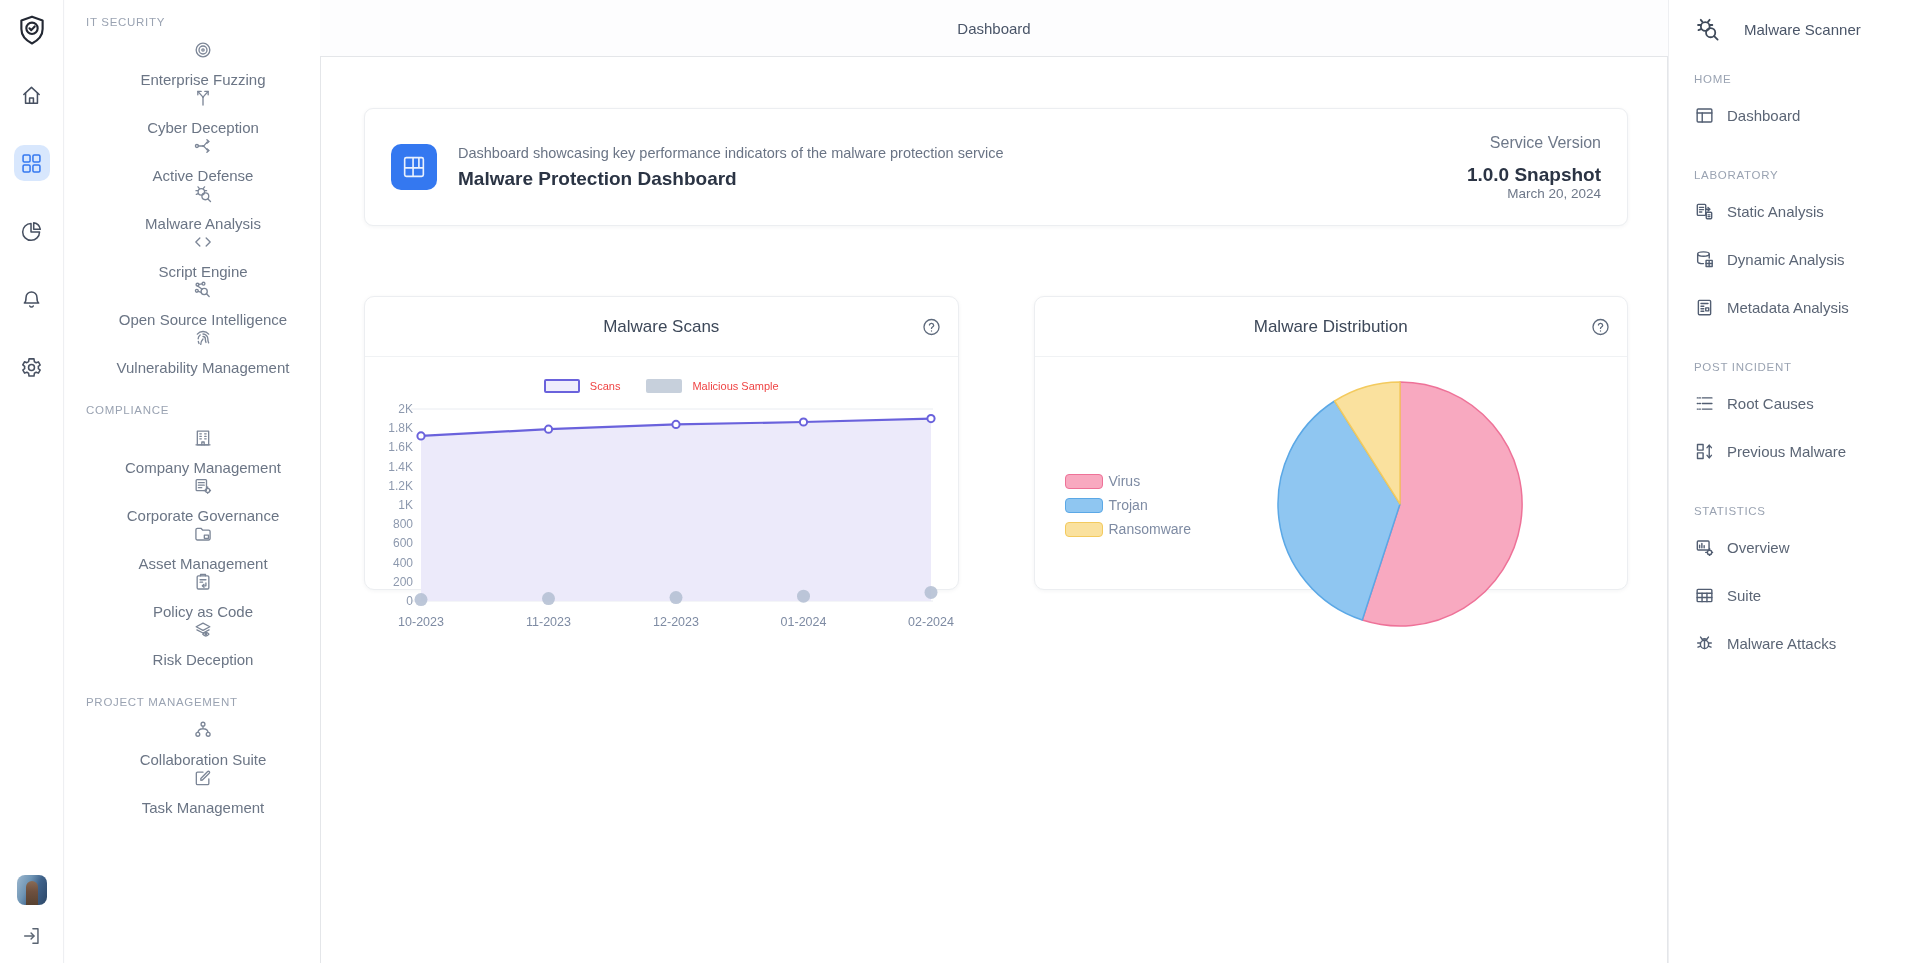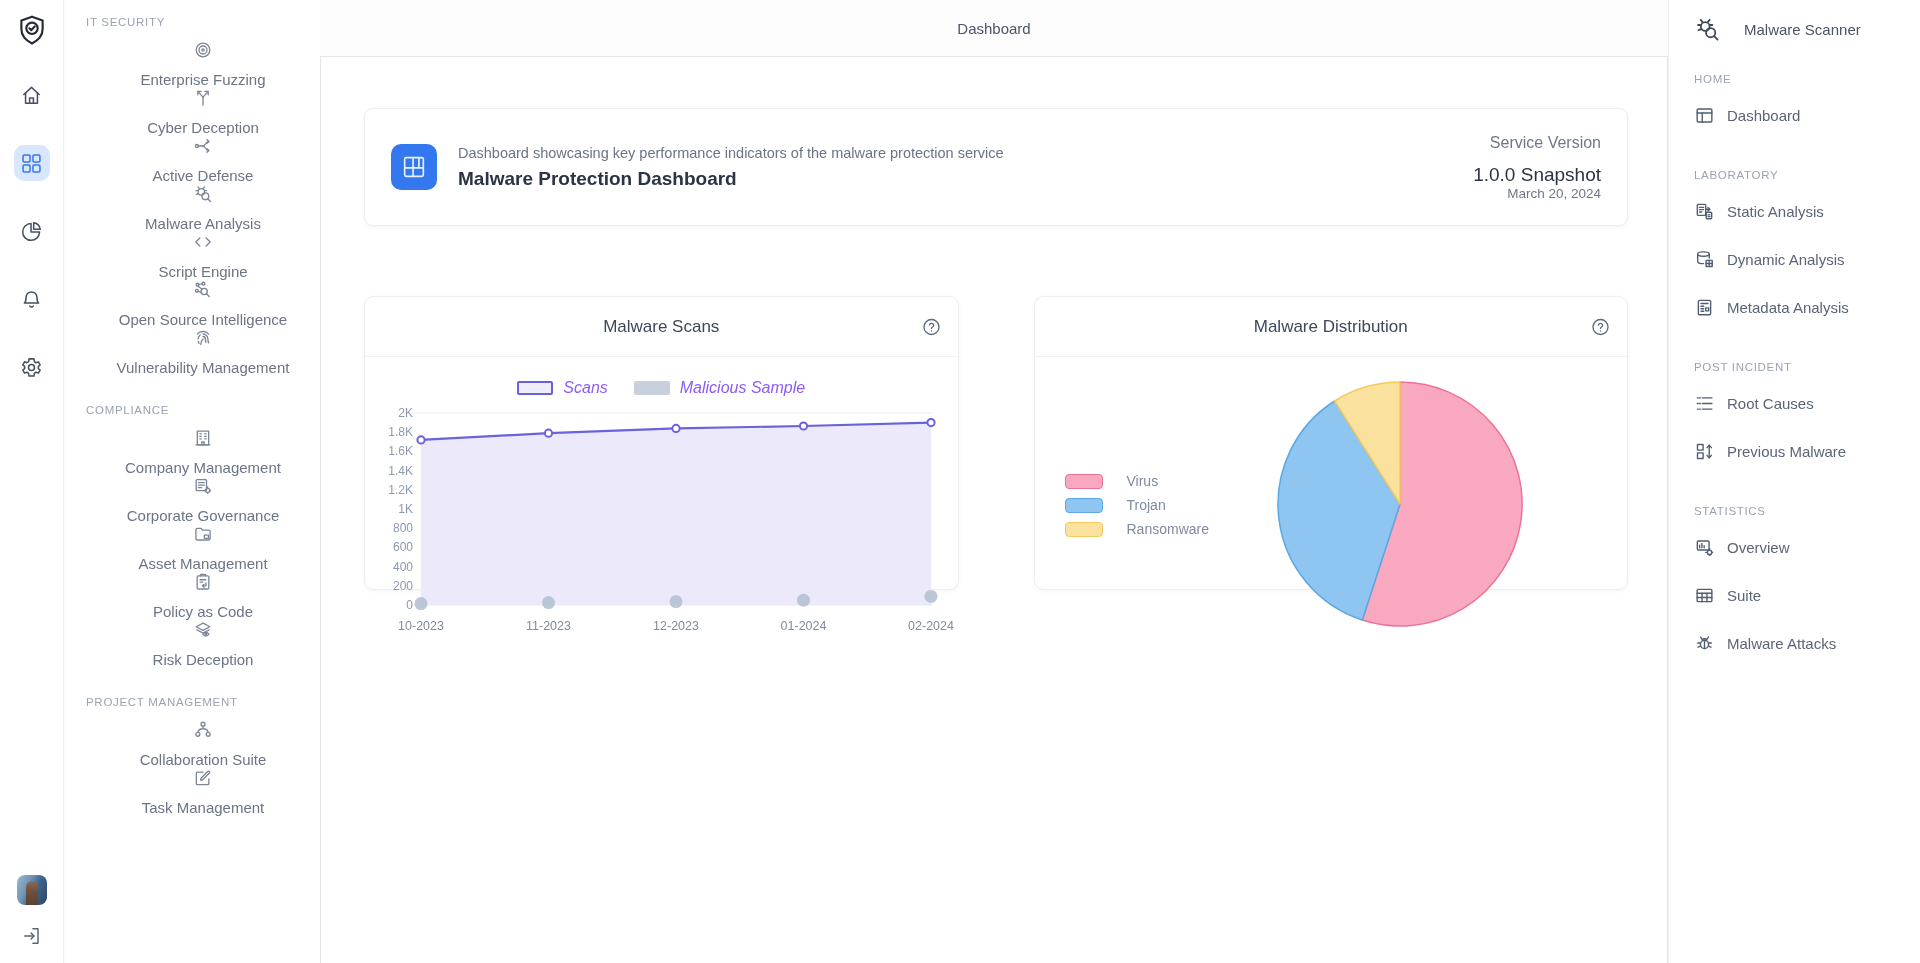--- a/index.html
+++ b/index.html
@@ -75,21 +75,21 @@
   .ov-icon {
     width:46px; height:46px; border-radius:10px; background:var(--accent,#3478F0);
     color:#EAF1FD; display:flex; align-items:center; justify-content:center; margin-right:21px;
   }
   .ov-icon .icn { width:28px; height:28px; }
   .ov-icon .icn svg { stroke-width:1.4; }
   .ov-desc { font-size:14.5px; color:#6A7485; margin-bottom:7px; }
   .ov-title { font-size:19px; font-weight:bold; color:#2B3444; }
   .ov-right { margin-left:auto; text-align:right; }
   .ov-ver-label { font-size:16px; color:#6E7889; margin-bottom:12px; }
-  .ov-ver { font-size:19px; font-weight:normal; color:#2B3444; }
+  .ov-ver { font-size:19px; font-weight:bold; color:#2B3444; }
   .ov-date { font-size:13.5px; color:#6E7889; }
 
   .cards-row { display:flex; gap:75px; margin-top:53px; }
   .chart-card {
     flex:1; height:294px; border:1px solid #ECEEF1; border-radius:10px; background:#fff;
     box-shadow:0 1px 4px rgba(20,30,55,.05); position:relative;margin-top:17px;
   }
   .cc-head {
     height:60px; border-bottom:1px solid #F0F2F4;
     display:flex; align-items:center; justify-content:center; position:relative;
@@ -101,26 +101,26 @@
   }
   .cc-help svg { stroke-width:1.5; }
   .cc-body { position:relative; height:293px; }
 
   
   .lc-legend { display:flex; justify-content:center; align-items:center; gap:10px; margin-top:22px; }
   .lc-leg-item { display:flex; align-items:center; gap:10px; cursor:pointer; margin:0 8px; }
   .lc-swatch { width:36px; height:14px; border-radius:2px; }
   .lc-swatch.outlined { background:#EFEDFC; border:2px solid var(--line,#6A62DC); }
   .lc-swatch.solid { background:#C7D0DC; }
-  .lc-leg-label { font-size:16px; color:#8b5cf6;font-style:italic; }
+  .lc-leg-label { font-size:11px; color:#ef4444; }
   .lc-svg { margin-top:8px; }
 
   
   .pie-legend { position:absolute; left:30px; top:116px; display:flex; flex-direction:column; gap:8px; }
-  .pie-leg-item { display:flex; align-items:center; gap:24px; cursor:pointer;text-align:center; }
+  .pie-leg-item { display:flex; align-items:center; gap:6px; cursor:pointer;text-align:center; }
   .pie-swatch { width:38px; height:15px; border-radius:4px; border:1.5px solid transparent; }
   .pie-leg-label { font-size:14px; color:#7E8BA3; }
   .pie-svg { position:absolute; left:233px; top:15px; }
 
   
   .rightbar {
     position:absolute; left:1668px; top:0; width:252px; height:963px;
     border-left:1px solid #EEEFF2; background:#FFFFFF; padding:16px 0 0 25px;
   }
   .rb-brand { display:flex; align-items:center; gap:23px; color:#3F4A5A; }

